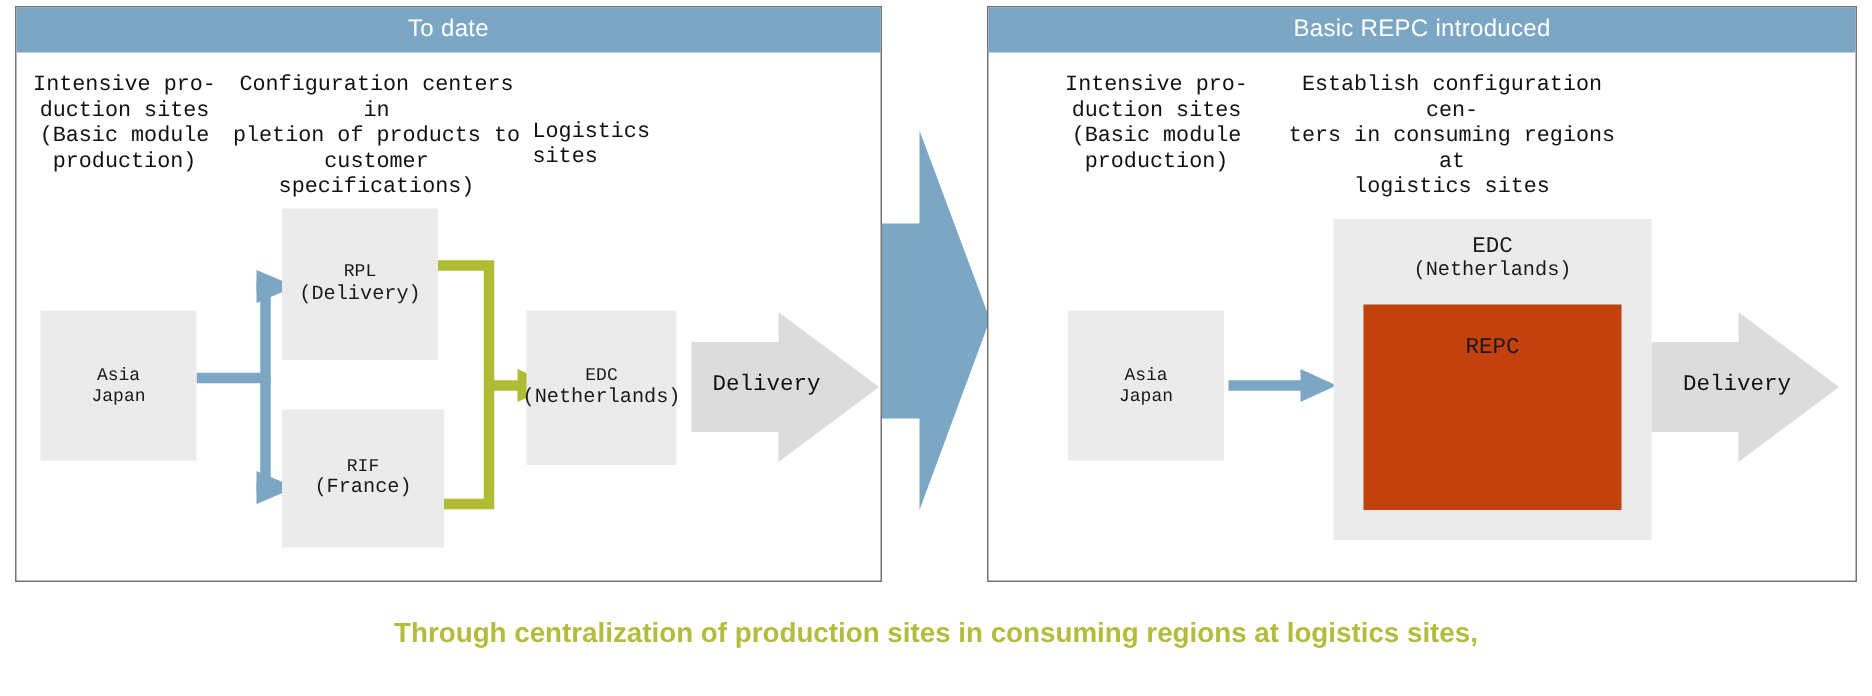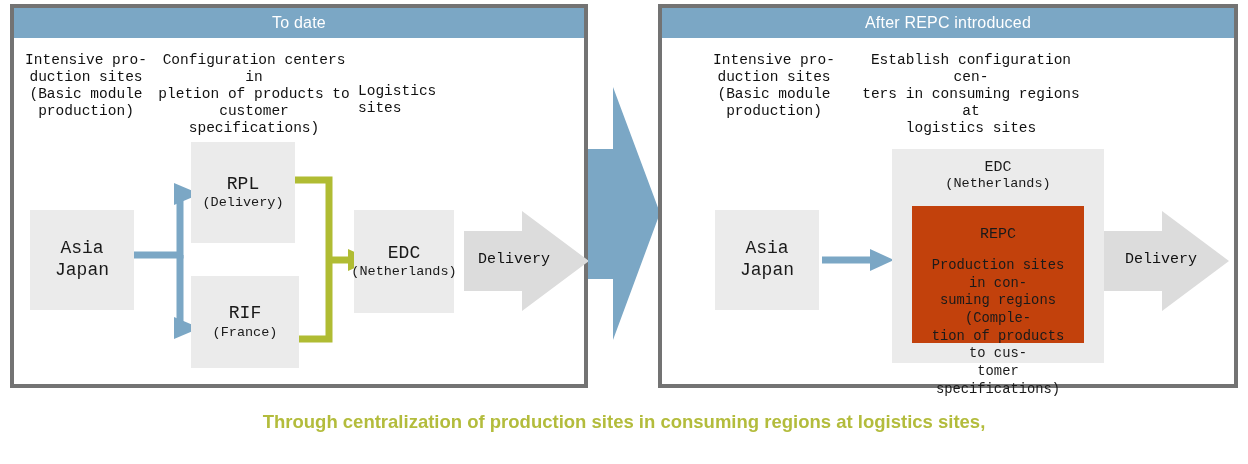--- a/index.html
+++ b/index.html
@@ -1,39 +1,39 @@
 <!DOCTYPE html>
 <html><head>
 <meta charset="utf-8">
 <style>
   html,body{margin:0;padding:0;background:#ffffff;}
   body{
     width:1248px;height:464px;position:relative;overflow:hidden;
     font-family:"Liberation Sans", sans-serif;
     color:#1a1a1a;
   }
-  .panel{position:absolute;top:4px;height:384px;border:4px solid #737373;background:#ffffff;box-sizing:border-box;}
+  .panel{position:absolute;top:4px;height:384px;border:1px solid #737373;background:#ffffff;box-sizing:border-box;}
   #panel-left{left:10px;width:578px;}
   #panel-right{left:658px;width:580px;}
   .panel-header{
     position:absolute;left:0;top:0;right:0;height:30px;
     background:#7ba7c5;color:#ffffff;
     display:flex;align-items:center;justify-content:center;
     font-size:16px;letter-spacing:.2px;
   }
   .panel-body{position:absolute;left:0;right:0;top:31px;bottom:0;font-family:Liberation Mono, monospace;}
   .col-caption{
     position:absolute;text-align:center;font-size:14.5px;line-height:1.18;color:#111;
   }
   .box{
     position:absolute;background:#ebebeb;
     display:flex;flex-direction:column;align-items:center;justify-content:center;
     text-align:center;line-height:1.2;box-sizing:border-box;
   }
-  .bigline{font-size:18px;}
+  .bigline{font-size:12px;}
   .sub{font-size:13.5px;}
   svg.layer{position:absolute;left:0;top:0;overflow:visible;pointer-events:none;}
   .deliv-label{
     position:absolute;font-size:15px;color:#111;
   }
   .repc-box{
     position:absolute;background:#c2410c;box-sizing:border-box;
     display:flex;flex-direction:column;align-items:center;
     text-align:center;
   }
@@ -119,21 +119,21 @@
     <div class="deliv-label" style="left:464px;top:212px;width:66px;text-align:center;">Delivery</div>
   </div>
 </div>
 
 <svg class="layer" style="left:0;top:0;" width="1248" height="464">
   <path d="M588,149 L613,149 L613,87 L660,213 L613,340 L613,279 L588,279 Z" fill="#7ba7c5"></path>
 </svg>
 
 <div class="panel" id="panel-right">
   <div class="panel-header">
-    <span>After REPC introduced</span>
+    <span>Basic REPC introduced</span>
   </div>
   <div class="panel-body">
 
     <div class="col-caption" style="left:48px;top:13px;width:128px;">
       <div>Intensive pro-</div>
       <div>duction sites</div>
       <div>(Basic module</div>
       <div>production)</div>
     </div>
 
@@ -158,26 +158,20 @@
       <div class="bigline">Japan</div>
     </div>
 
     <div class="edc-wrap" style="left:230px;top:110px;width:212px;height:214px;">
       <div class="edc-head">
         <div class="t1">EDC</div>
         <div class="t2">(Netherlands)</div>
       </div>
       <div class="repc-box" style="left:20px;top:57px;width:172px;height:137px;">
         <div class="repc-title">REPC</div>
-        <div class="repc-text">
-          <div>Production sites in con-</div>
-          <div>suming regions (Comple-</div>
-          <div>tion of products to cus-</div>
-          <div>tomer specifications)</div>
-        </div>
       </div>
     </div>
 
     <div class="deliv-label" style="left:463px;top:212px;width:70px;text-align:center;">Delivery</div>
   </div>
 </div>
 
 <div id="caption">
   <div>Through centralization of production sites in consuming regions at logistics sites,</div>
 </div>

